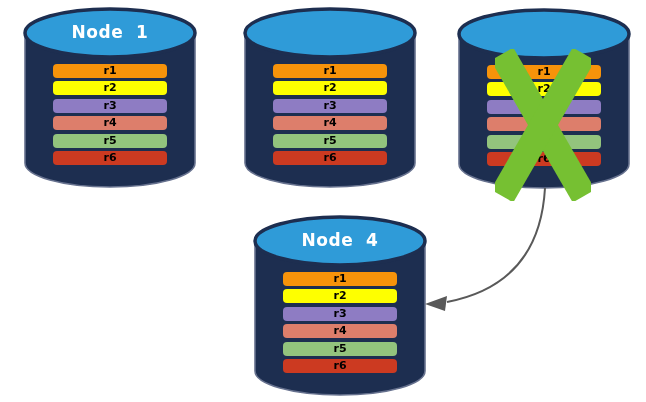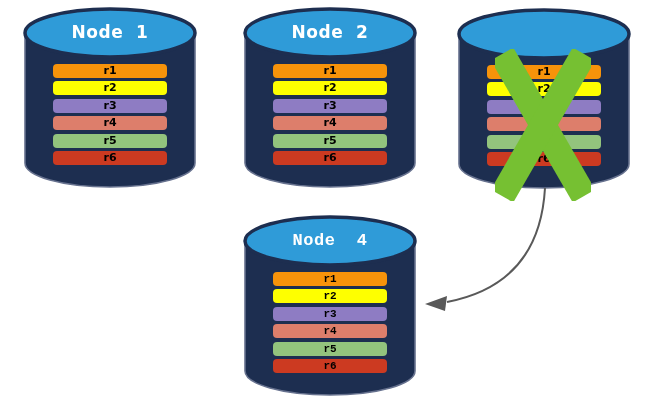--- a/index.html
+++ b/index.html
@@ -4,21 +4,21 @@
 <style>
   html,body{margin:0;padding:0;background:#fff;}
   .canvas{
     position:relative;width:646px;height:402px;background:var(--background,#fff);
     font-family:"DejaVu Sans","Liberation Sans",sans-serif;overflow:hidden;padding-left:16px;
   }
   .node{position:absolute;width:176px;height:184px;}
   .node-1{left:22px;top:6px;}
   .node-2{left:242px;top:6px;}
   .node-3{left:456px;top:7px;}
-  .node-4{left:242px;top:214px;font-family:Liberation Mono, monospace;}
+  .node-4{left:252px;top:214px;}
   .cyl{position:absolute;left:0;top:0;width:176px;height:184px;display:block;}
   .node-title{
     position:absolute;left:0;right:0;top:27px;transform:translateY(-54%);
     text-align:center;color:var(--title-text,#fff);font-size:17px;font-weight:bold;
     white-space:pre;letter-spacing:0.5px;
   }
   .rows{position:absolute;left:31px;top:58px;width:114px;}
   .row{
     height:14px;margin-bottom:3.4px;border-radius:4px;
     text-align:center;font-size:11px;font-weight:bold;line-height:14px;
@@ -46,21 +46,20 @@
       <div class="row" style="background: rgb(147, 196, 125);">r5</div>
       <div class="row" style="background: rgb(204, 58, 33);">r6</div>
     </div>
   </div>
 
   <div class="node node-2">
     <svg class="cyl" viewBox="0 0 176 184">
       <path d="M3,27 L3,157 A85,24 0 0 0 173,157 L173,27 A85,24 0 0 0 3,27 Z" fill="var(--cylinder-body)" stroke="var(--cylinder-edge)" stroke-width="1.6"></path>
       <ellipse cx="88" cy="27" rx="85" ry="24" fill="var(--cylinder-top)" stroke="var(--cylinder-body)" stroke-width="3.5"></ellipse>
     </svg>
-    <div class="node-title">Node  2</div>
     <div class="rows">
       <div class="row" style="background: rgb(247, 147, 10);">r1</div>
       <div class="row" style="background: rgb(254, 255, 0);">r2</div>
       <div class="row" style="background: rgb(142, 124, 195);">r3</div>
       <div class="row" style="background: rgb(221, 126, 107);">r4</div>
       <div class="row" style="background: rgb(147, 196, 125);">r5</div>
       <div class="row" style="background: rgb(204, 58, 33);">r6</div>
     </div>
   </div>
 

